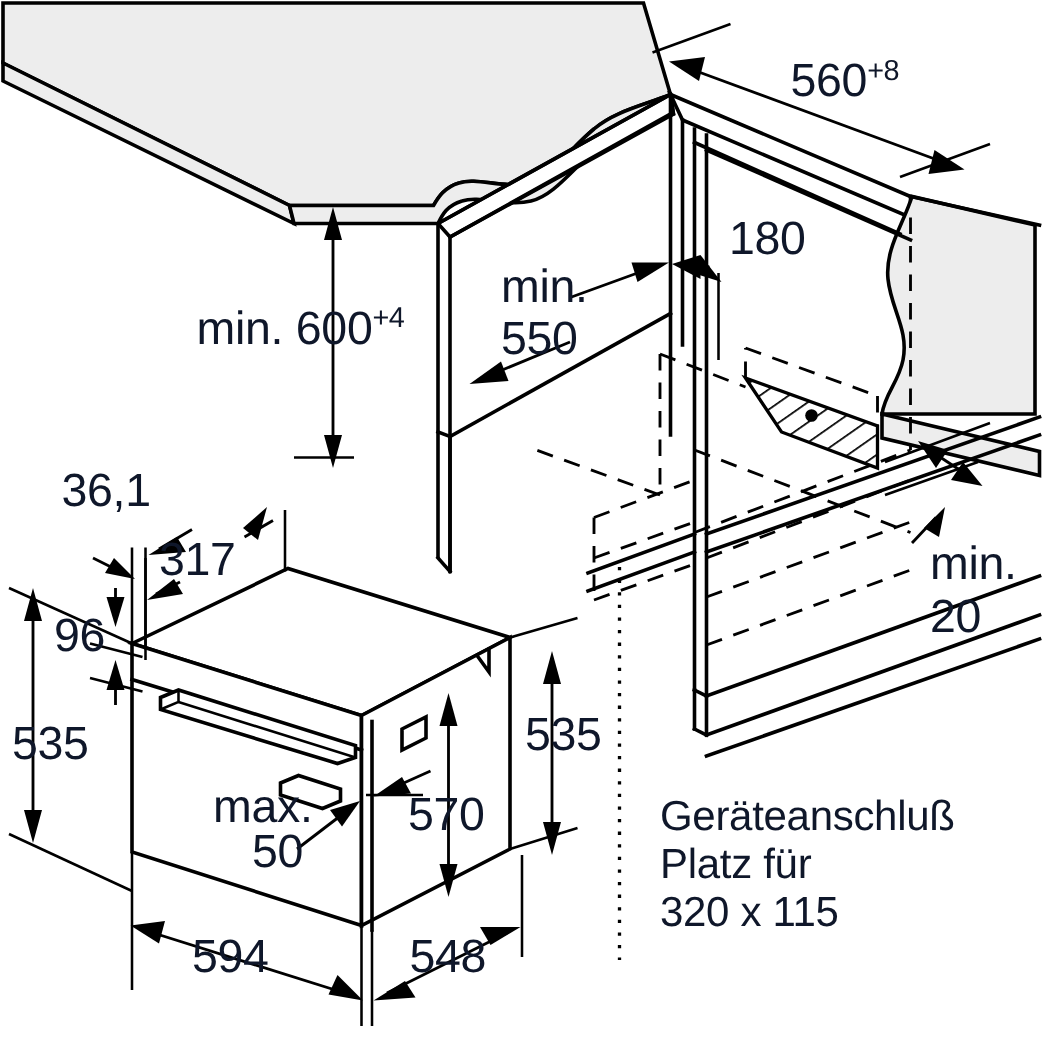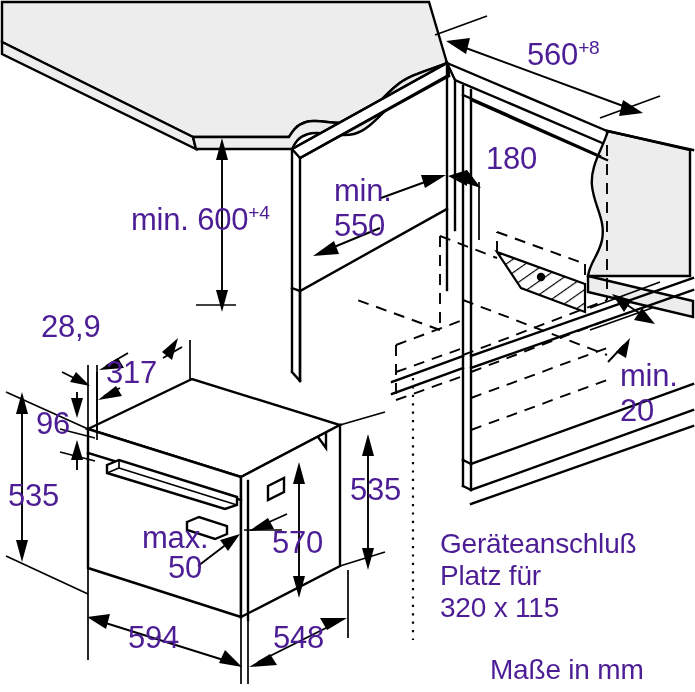--- a/index.html
+++ b/index.html
@@ -79,21 +79,21 @@
   }
   .hatchbox {
     fill: url(#hatchPattern);
     stroke: #000000;
     stroke-width: 2.2;
   }
   
   .dimtext {
     position: absolute;
     font-family: "Liberation Sans", sans-serif;
-    color: #4c1d95;
+    color: #0f172a;
     white-space: nowrap;
     line-height: 1.06;
     letter-spacing: -0.2px;
   }
   .sz-big   { font-size: 31px; }
   .sz-note  { font-size: 28px; }
   .sup {
     font-size: 0.62em;
     vertical-align: super;
     letter-spacing: -0.3px;
@@ -353,21 +353,21 @@
   <div class="dimtext sz-big" style="left:486px; top:143px;text-align:center;">
     <span>180</span>
   </div>
 
   <div class="dimtext sz-big two-line" style="left:620px; top:358px;">
     <div>min.</div>
     <div>20</div>
   </div>
 
   <div class="dimtext sz-big" style="left:41px; top:311px;">
-    <span>28,9</span>
+    <span>36,1</span>
   </div>
 
   <div class="dimtext sz-big" style="left:106px; top:357px;">
     <span>317</span>
   </div>
 
   <div class="dimtext sz-big" style="left:36px; top:408px;text-align:right;">
     <span>96</span>
   </div>
 
@@ -397,17 +397,14 @@
   <div class="dimtext sz-big" style="left:273px; top:622px;">
     <span>548</span>
   </div>
 
   <div class="dimtext sz-note two-line" style="left:440px; top:528px;">
     <div>Geräteanschluß</div>
     <div>Platz für</div>
     <div>320 x 115</div>
   </div>
 
-  <div class="dimtext sz-note" style="left:490px; top:655px;">
-    <span>Maße in mm</span>
-  </div>
 
 </div>
 
 </body></html>

